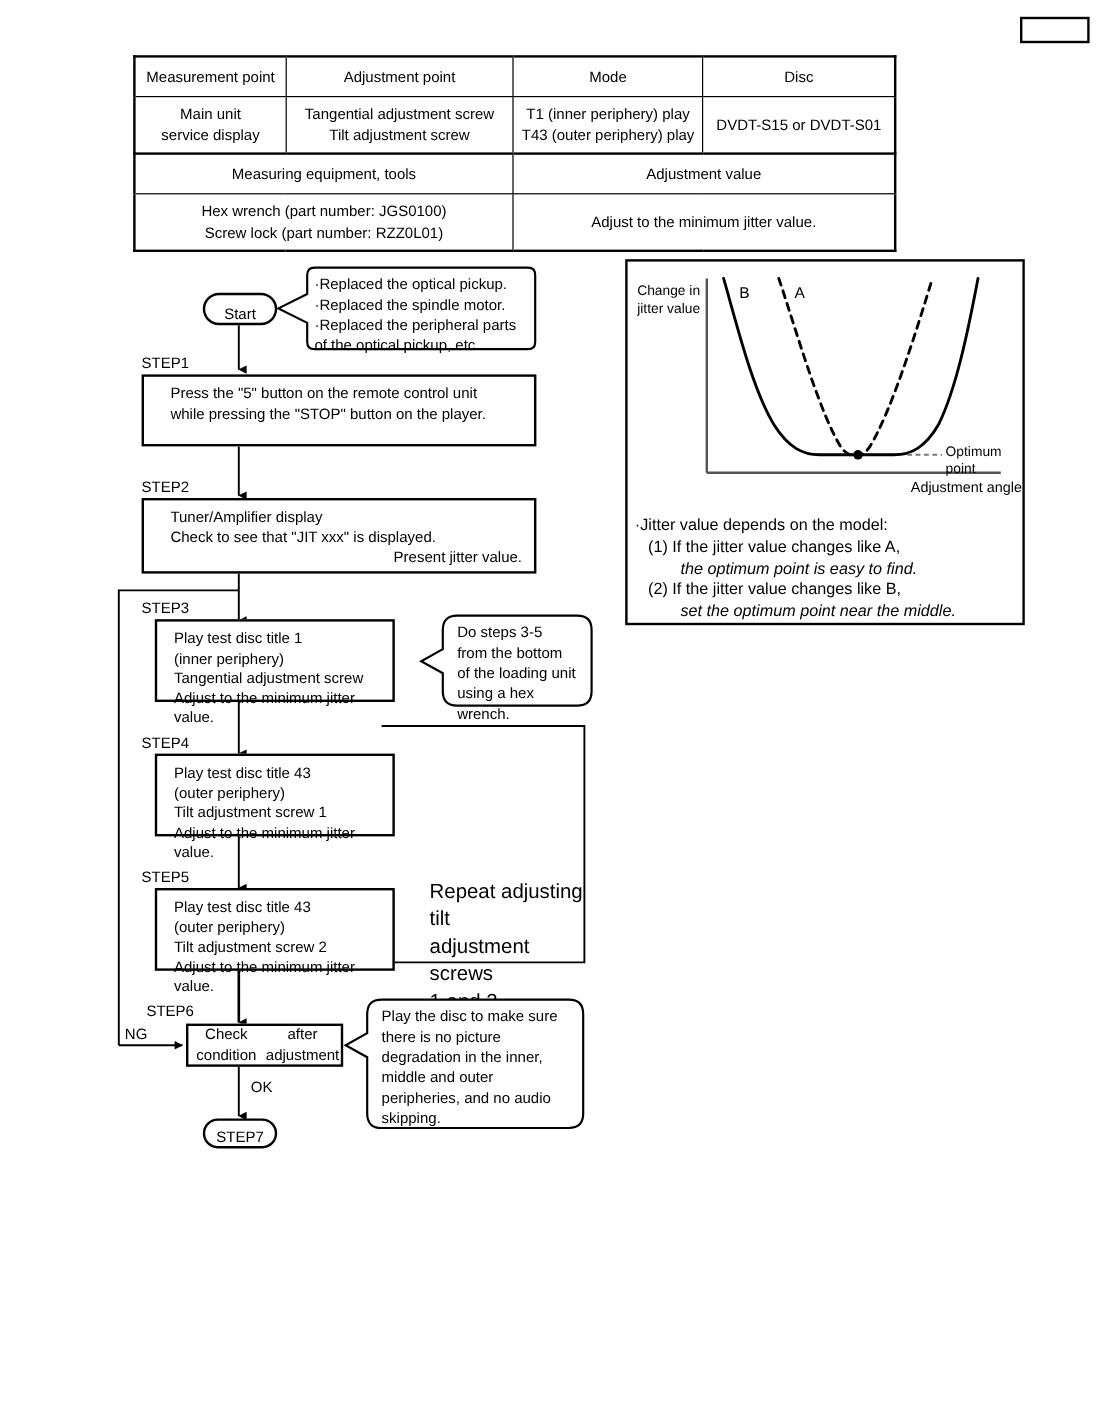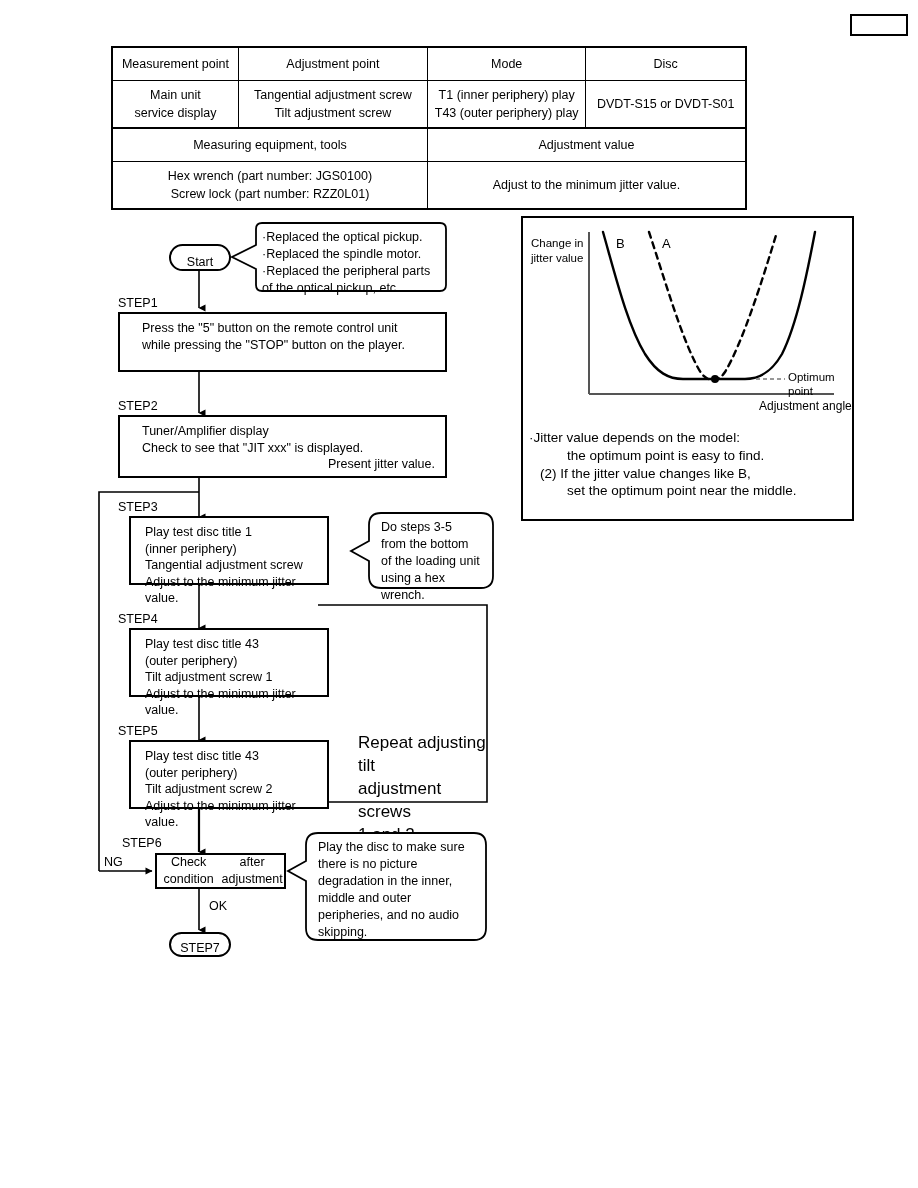--- a/index.html
+++ b/index.html
@@ -155,21 +155,21 @@
     font-size: 11.5px;
     line-height: 1.22;
   }
   #jitter-notes {
     left: 6px; top: 211px;
     width: 322px;
     font-size: 13.5px;
     line-height: 1.32;
   }
   #jitter-notes .indent1 { padding-left: 11px; }
-  #jitter-notes .indent2 { padding-left: 38px; }
+  #jitter-notes .indent2 { padding-left: 38px; font-style: italic; }
 
   
   .svg-layer { position: absolute; left: 0; top: 0; pointer-events: none; }
 </style>
 </head>
 <body>
 
 <div class="abs" id="page-number-box"></div>
 
 <table class="abs" id="spec-table">
@@ -366,17 +366,18 @@
 
   <div class="abs" id="optimum-label">
     <div>Optimum</div>
     <div>point</div>
   </div>
 
   <div class="abs" id="jitter-axis-caption-x">Adjustment angle</div>
 
   <div class="abs" id="jitter-notes">
     <div>·Jitter value depends on the model:</div>
+    <div class="indent1">(1) If the jitter value changes like A,</div>
     <div class="indent2">the optimum point is easy to find.</div>
     <div class="indent1">(2) If the jitter value changes like B,</div>
     <div class="indent2">set the optimum point near the middle.</div>
   </div>
 </div>
 
 </body></html>

